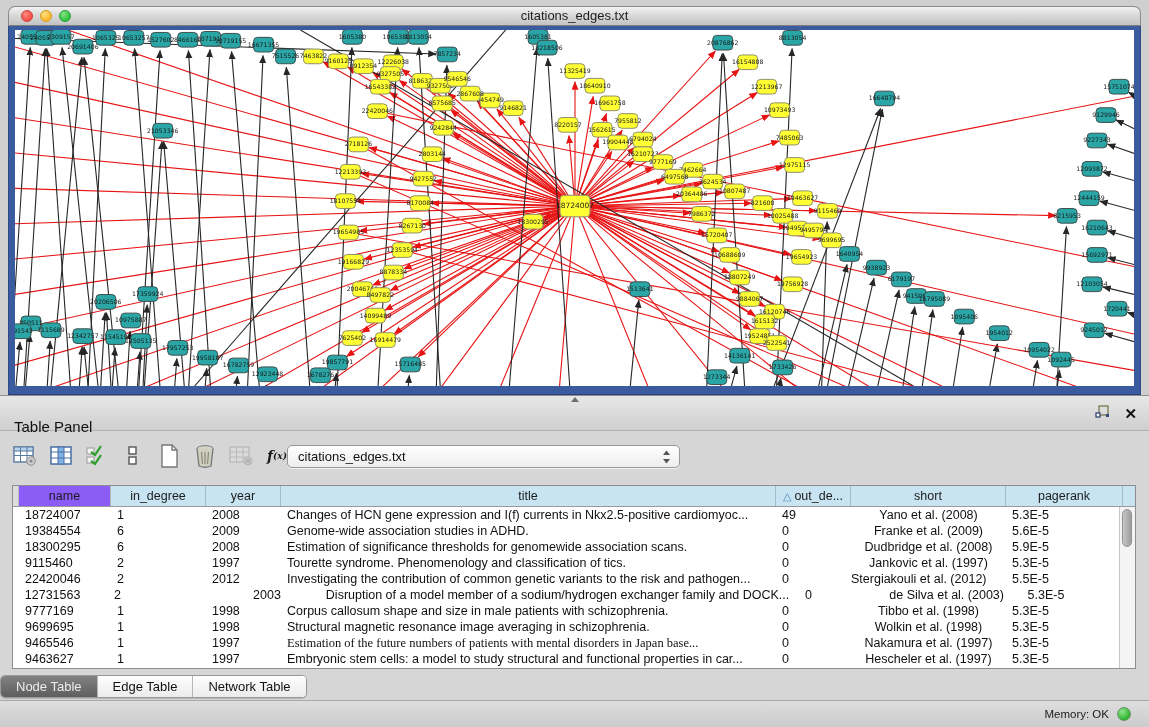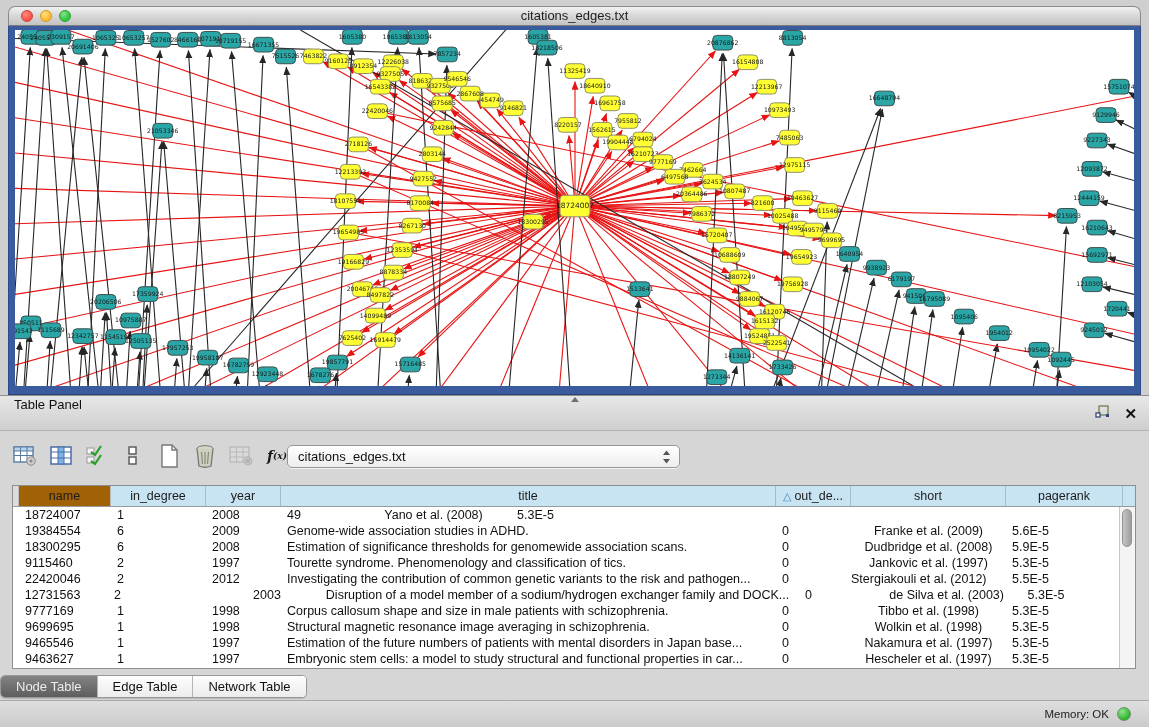--- a/index.html
+++ b/index.html
@@ -29,21 +29,21 @@
   svg.net{width:100%;height:100%;display:block;background:#ffffff;}
   .net-node-label{font-family:"DejaVu Sans",sans-serif;}
 
   
   .table-panel{position:absolute;left:0;top:395px;width:1149px;height:332px;background:#d6d6d6;}
   .panel-titlebar{
     height:36px;box-sizing:border-box;position:relative;
     background:linear-gradient(#e7e7e7,#cfcfcf);
     border-top:1px solid #909090;border-bottom:1px solid #b2b2b2;
   }
-  .panel-title{position:absolute;left:14px;top:1px;font-size:13px;color:#111;}
+  .panel-title{position:absolute;left:14px;top:22px;font-size:15px;color:#111;}
   .splitter-grip{
     position:absolute;left:50%;top:1px;margin-left:-4px;width:0;height:0;
     border-left:4px solid transparent;border-right:4px solid transparent;border-bottom:5px solid #6f6f6f;
   }
   .panel-icons{position:absolute;right:12px;top:9px;display:flex;gap:14px;align-items:center;}
   .close-x{font-size:15px;font-weight:bold;color:#141414;line-height:16px;}
 
   .toolbar{position:absolute;left:12px;top:45px;height:32px;display:flex;align-items:center;gap:10px;}
   .tb-icon{width:26px;height:26px;display:flex;align-items:center;justify-content:center;}
   .fx{font-family:"DejaVu Serif",serif;font-style:italic;font-weight:bold;font-size:14px;color:#1a1a1a;}
@@ -59,21 +59,21 @@
   .table-box{
     position:absolute;left:12px;top:90px;width:1124px;height:184px;box-sizing:border-box;
     background:#fff;border:1px solid #8e8e8e;overflow:hidden;
   }
   .thead{display:flex;height:21px;background:#c8e3f1;border-bottom:1px solid #9a9a9a;box-sizing:border-box;}
   .th{
     box-sizing:border-box;border-right:1px solid #9fbecd;font-size:12.5px;line-height:20px;
     text-align:center;color:#1c1c1c;white-space:nowrap;overflow:hidden;
   }
   .th.gutter{background:#dcdcdc;border-right:1px solid #bdbdbd;}
-  .th.gray{background:#a16207;border-right:1px solid #b9b9b9;}
+  .th.gray{background:#8b5cf6;border-right:1px solid #b9b9b9;}
   .sort-tri{color:#4a89b8;font-size:11px;margin-right:3px;}
   .tr{display:flex;height:16px;}
   .td{
     box-sizing:border-box;font-size:12.5px;line-height:16px;padding-left:6px;
     white-space:nowrap;overflow:hidden;color:#101010;
   }
   .vscroll{position:absolute;right:0;top:21px;bottom:0;width:15px;background:#f4f4f4;border-left:1px solid #c6c6c6;}
   .vthumb{position:absolute;top:2px;left:2px;width:10px;height:38px;border-radius:6px;
     background:linear-gradient(90deg,#c6c6c6,#9d9d9d);border:1px solid #939393;box-sizing:border-box;}
 
@@ -660,20 +660,21 @@
         <div class="th" style="width: 75px;"><span class="sort-tri">△</span>out_de...</div>
         <div class="th" style="width: 155px;">short</div>
         <div class="th" style="width: 117px;">pagerank</div>
       </div>
     <div id="tbody">
         <div class="tr">
           <div class="td" style="width: 6px; padding: 0px;"></div>
           <div class="td" style="width: 92px;">18724007</div>
           <div class="td" style="width: 95px;">1</div>
           <div class="td" style="width: 75px;">2008</div>
+          <div class="td" style="width: 495px;">Changes of HCN gene expression and I(f) currents in Nkx2.5-positive cardiomyoc...</div>
           <div class="td" style="width: 75px;">49</div>
           <div class="td" style="width: 155px; text-align: center; padding-left: 0px;">Yano et al. (2008)</div>
           <div class="td" style="width: 117px;">5.3E-5</div>
         </div>
         <div class="tr">
           <div class="td" style="width: 6px; padding: 0px;"></div>
           <div class="td" style="width: 92px;">19384554</div>
           <div class="td" style="width: 95px;">6</div>
           <div class="td" style="width: 75px;">2009</div>
           <div class="td" style="width: 495px;">Genome-wide association studies in ADHD.</div>
@@ -739,21 +740,21 @@
           <div class="td" style="width: 495px;">Structural magnetic resonance image averaging in schizophrenia.</div>
           <div class="td" style="width: 75px;">0</div>
           <div class="td" style="width: 155px; text-align: center; padding-left: 0px;">Wolkin et al. (1998)</div>
           <div class="td" style="width: 117px;">5.3E-5</div>
         </div>
         <div class="tr">
           <div class="td" style="width: 6px; padding: 0px;"></div>
           <div class="td" style="width: 92px;">9465546</div>
           <div class="td" style="width: 95px;">1</div>
           <div class="td" style="width: 75px;">1997</div>
-          <div class="td" style="width: 495px;">Estimation of the future numbers of patients with mental disorders in Japan base...</div>
+          <div class="td" style="width: 495px; font-family: Liberation Serif, serif;">Estimation of the future numbers of patients with mental disorders in Japan base...</div>
           <div class="td" style="width: 75px;">0</div>
           <div class="td" style="width: 155px; text-align: center; padding-left: 0px;">Nakamura et al. (1997)</div>
           <div class="td" style="width: 117px;">5.3E-5</div>
         </div>
         <div class="tr">
           <div class="td" style="width: 6px; padding: 0px;"></div>
           <div class="td" style="width: 92px;">9463627</div>
           <div class="td" style="width: 95px;">1</div>
           <div class="td" style="width: 75px;">1997</div>
           <div class="td" style="width: 495px;">Embryonic stem cells: a model to study structural and functional properties in car...</div>

